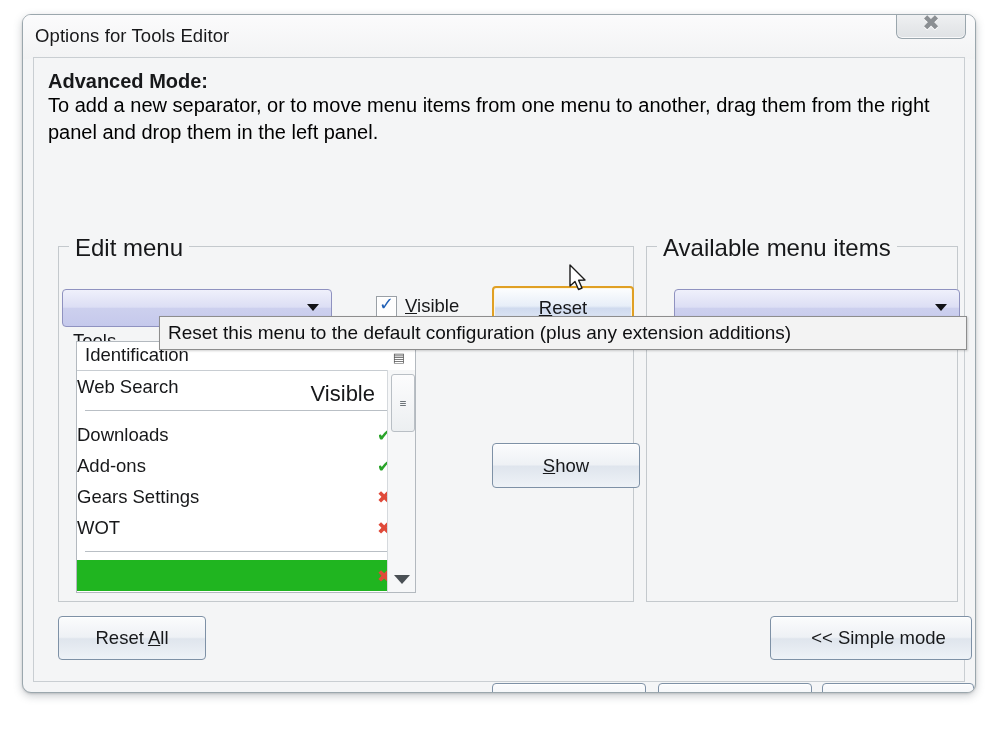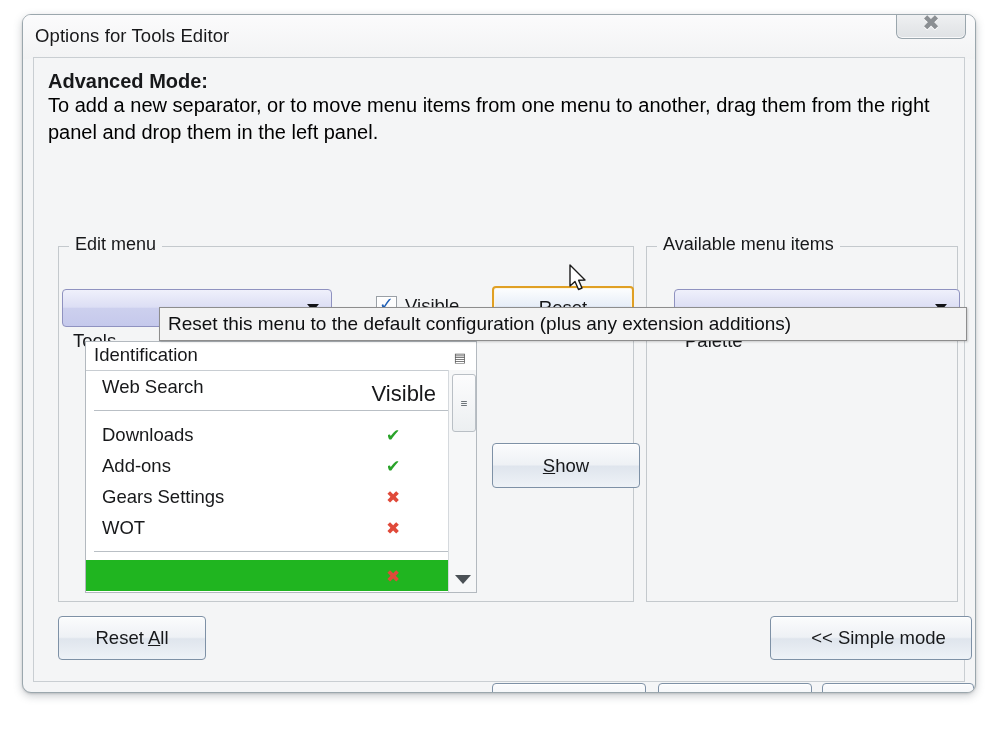--- a/index.html
+++ b/index.html
@@ -72,21 +72,21 @@
   
   .group {
     position: absolute;
     border: 1px solid #c4c9cd;
     background: transparent;
     box-sizing: border-box;
   }
   .group-title {
     position: absolute; top: -13px; left: 10px;
     background: #f4f5f6; padding: 0 6px;
-    font-size: 18px; color: #17181a; white-space: nowrap;
+    font-size: 24px; color: #17181a; white-space: nowrap;
   }
   #grp-edit  { left: 24px;  top: 188px; width: 576px; height: 356px; }
   #grp-avail { left: 612px; top: 188px; width: 312px; height: 356px; }
 
   
   .combo {
     position: absolute;
     height: 38px;
     background: linear-gradient(to bottom,#eff0fb 0%, #dcdef4 48%, #cdd0ee 50%, #c5c9ec 100%);
     border: 1px solid #8f92c0;
@@ -149,39 +149,39 @@
   .u { text-decoration: underline; }
 
   
   .listbox {
     position: absolute;
     background: #ffffff;
     border: 1px solid #b3b9bf;
     box-sizing: border-box;
     overflow: hidden;
   }
-  #list-left  { left: 51px;  top: 283px; width: 392px; height: 252px; }
+  #list-left  { left: 42px;  top: 283px; width: 340px; height: 252px; }
   #list-right { left: 640px; top: 283px; width: 286px; height: 252px; }
 
   .list-header {
     position: relative; height: 28px;
     border-bottom: 1px solid #c8cdd2;
     background: #ffffff;
   }
   .lh-col1 { position: absolute; left: 8px; top: 2px; font-size: 18.5px; color: #17181a; }
   .lh-col2 { position: absolute; right: 40px; top: 2px; font-size: 22px; color: #17181a; margin-top: 37px; }
   .lh-grip { position: absolute; right: 10px; top: 8px; font-size: 13px; color: #555; }
 
   .list-rows { position: relative; }
   .row {
     position: relative; height: 31px;
     display: flex; align-items: center;
     font-size: 18.5px; color: #17181a;
   }
-  .row .name { margin-left: 16px; }
+  .row .name { }
   .row .mark {
     position: absolute; left: 300px;
     font-size: 17px; font-weight: bold;
     font-family: "DejaVu Sans", sans-serif;
   }
   .mark.on  { color: #29a329; }
   .mark.off { color: #e04a3a; }
   .sep-row { height: 17px; position: relative; }
   .sep-row::after {
     content: ""; position: absolute; left: 8px; right: 22px; top: 8px;
@@ -215,21 +215,21 @@
     transform: translateX(-50%);
     width: 0; height: 0;
     border-left: 8px solid transparent;
     border-right: 8px solid transparent;
     border-top: 9px solid #4a5055;
   }
 
   
   .tooltip {
     position: absolute;
-    left: 159px; top: 307px;
+    left: 159px; top: 316px;
     width: 808px; height: 34px;
     background: #f3f3f3;
     border: 1px solid #8d8d8d;
     box-sizing: border-box;
     display: flex; align-items: center;
     padding-left: 8px;
     font-size: 19px; color: #0e0f11;
     box-shadow: 1px 1px 2px rgba(0,0,0,.18);
     white-space: nowrap;
     z-index: 50;

